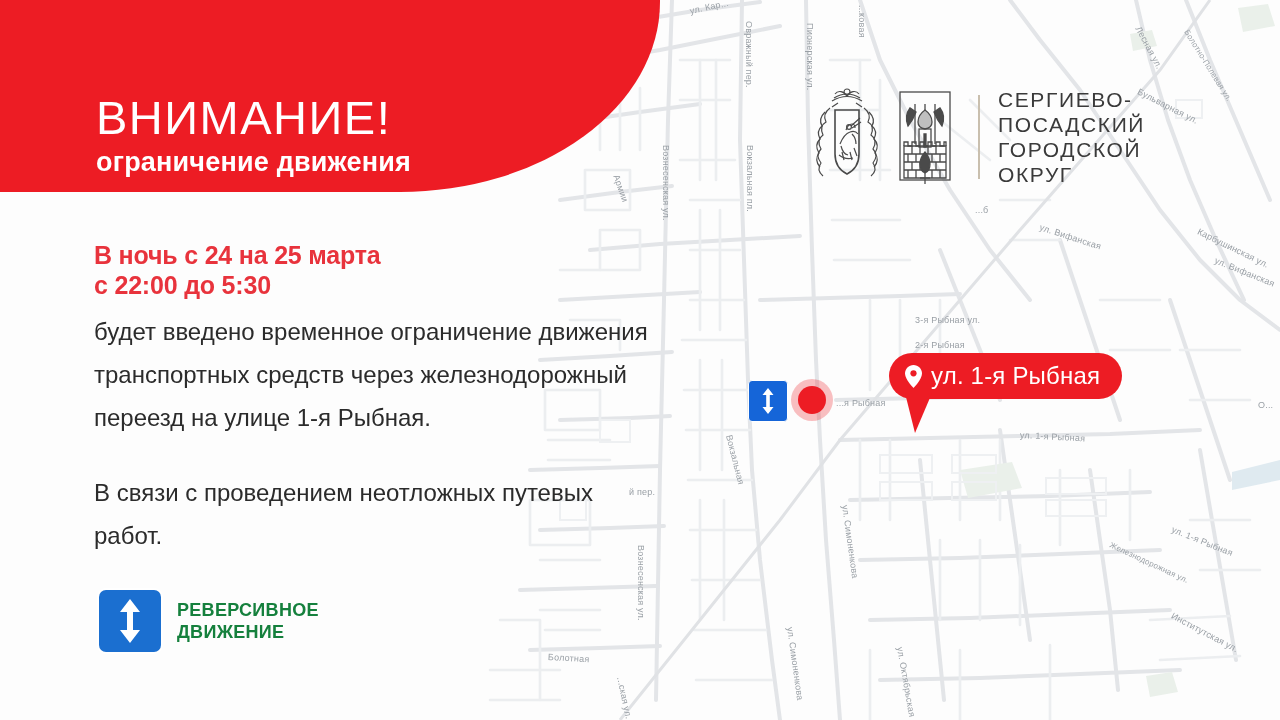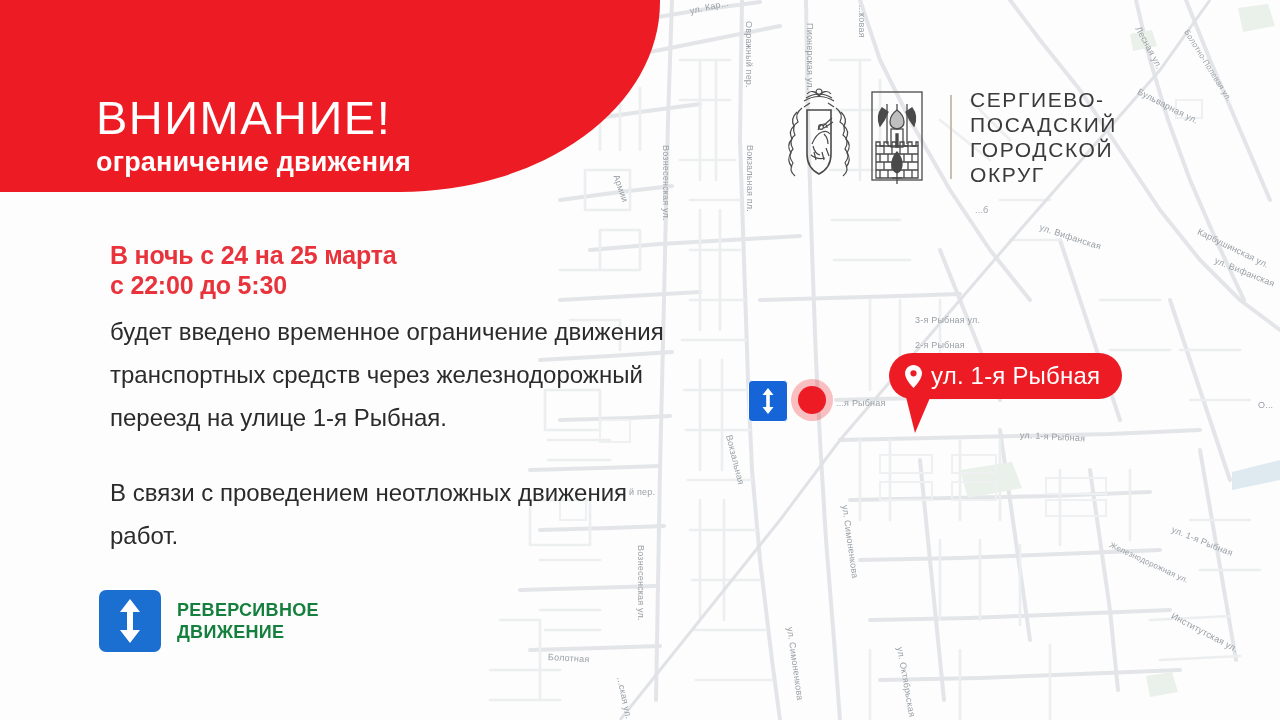--- a/index.html
+++ b/index.html
@@ -39,21 +39,21 @@
     font-size:47px;line-height:52px;color:#ffffff;
     font-weight:300;letter-spacing:1.5px;margin:0;
     font-family:"Liberation Sans","DejaVu Sans",sans-serif;
   }
   .banner-sub{
     font-size:27px;line-height:32px;color:#ffffff;
     font-weight:700;letter-spacing:.2px;margin:2px 0 0 0;
   }
 
   
-  .text-block{position:absolute;left:110px;top:240px;width:560px;z-index:6;}
+  .text-block{position:absolute;left:94px;top:240px;width:560px;z-index:6;}
   .date-line{
     color:#E8333C;font-weight:700;font-size:25px;line-height:30px;
     letter-spacing:-0.2px;margin:0;
   }
   .body-par{
     color:#2b2b2b;font-size:24px;line-height:43px;margin:10px 0 0 0;
     font-weight:400;
   }
   .body-par.second{margin-top:32px;}
 
@@ -63,21 +63,21 @@
     width:62px;height:62px;background:#1B6FD0;border-radius:7px;
     box-shadow:0 0 0 2px #ffffff;
     display:flex;align-items:center;justify-content:center;
   }
   .legend-text{
     color:#15803d;font-weight:700;font-size:18px;line-height:22px;
     letter-spacing:.3px;
   }
 
   
-  .emblems{position:absolute;left:780px;top:82px;display:flex;align-items:center;gap:0px;z-index:6;}
+  .emblems{position:absolute;left:808px;top:82px;display:flex;align-items:center;gap:0px;z-index:6;}
   .emblem{width:78px;height:110px;}
   .emblem-divider{width:2px;height:84px;background:#c9bfae;margin:0 18px 0 14px;}
   .emblem-text{
     color:#3a3a3a;font-size:21px;line-height:25px;font-weight:400;
     letter-spacing:1.6px;
   }
 
   
   .callout{
     position:absolute;left:889px;top:353px;z-index:8;
@@ -261,21 +261,21 @@
     <div class="banner-inner">
       <div class="banner-title">ВНИМАНИЕ!</div>
       <div class="banner-sub">ограничение движения</div>
     </div>
   </div>
 
   <div class="text-block">
     <div class="date-line">В ночь с 24 на 25 марта</div>
     <div class="date-line">с 22:00 до 5:30</div>
     <p class="body-par">будет введено временное ограничение движения транспортных средств через железнодорожный переезд на улице 1-я Рыбная.</p>
-    <p class="body-par second">В связи с проведением неотложных движения работ.</p>
+    <p class="body-par second">В связи с проведением неотложных путевых работ.</p>
   </div>
 
   <div class="legend">
     <div class="legend-sign">
       <svg width="26" height="46" viewBox="0 0 26 46">
         <path d="M13 1 L23 14 L16 14 L16 32 L23 32 L13 45 L3 32 L10 32 L10 14 L3 14 Z" fill="#ffffff"></path>
       </svg>
     </div>
     <div class="legend-text">
       <div>РЕВЕРСИВНОЕ</div>

